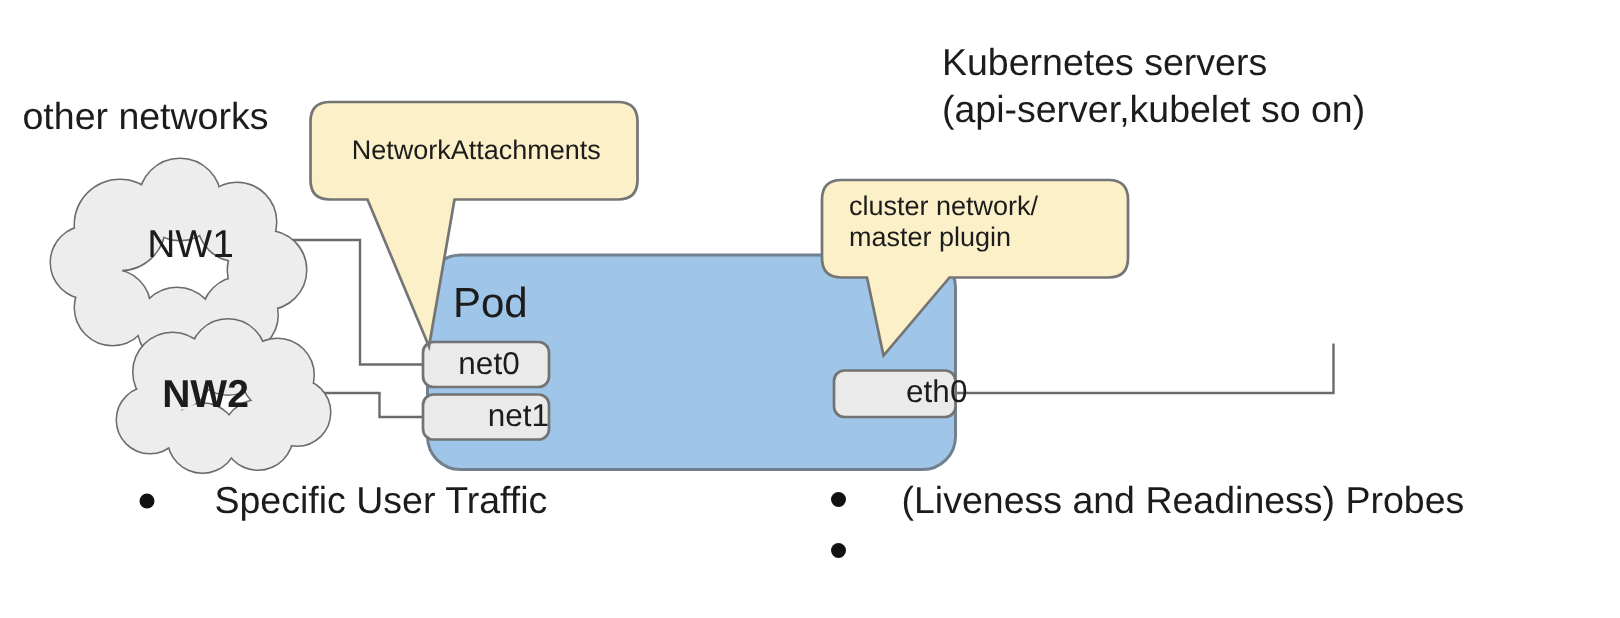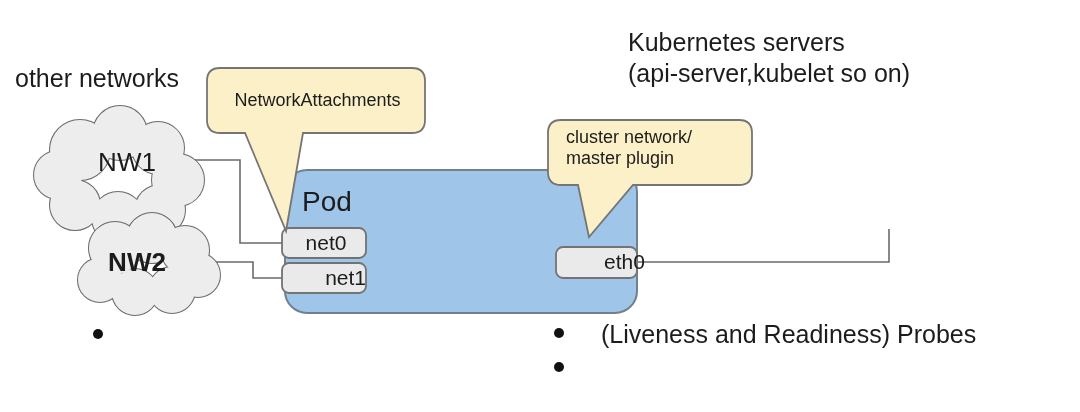--- a/index.html
+++ b/index.html
@@ -105,18 +105,19 @@
   <div class="iface-label eth0-label">eth0</div>
 
   <div class="callout1-label">NetworkAttachments</div>
 
   <div class="callout2-label">
     <div>cluster network/</div>
     <div>master plugin</div>
   </div>
 
   <div class="bullet-dot" style="left:93px; top:329px;"></div>
+  <div class="bullet-text" style="left:143px; top:320px;">Specific User Traffic</div>
 
   <div class="bullet-dot" style="left:554px; top:328px;"></div>
   <div class="bullet-text" style="left:601px; top:320px;">(Liveness and Readiness) Probes</div>
   <div class="bullet-dot" style="left:554px; top:362px;"></div>
 
 </div>
 
 </body></html>

